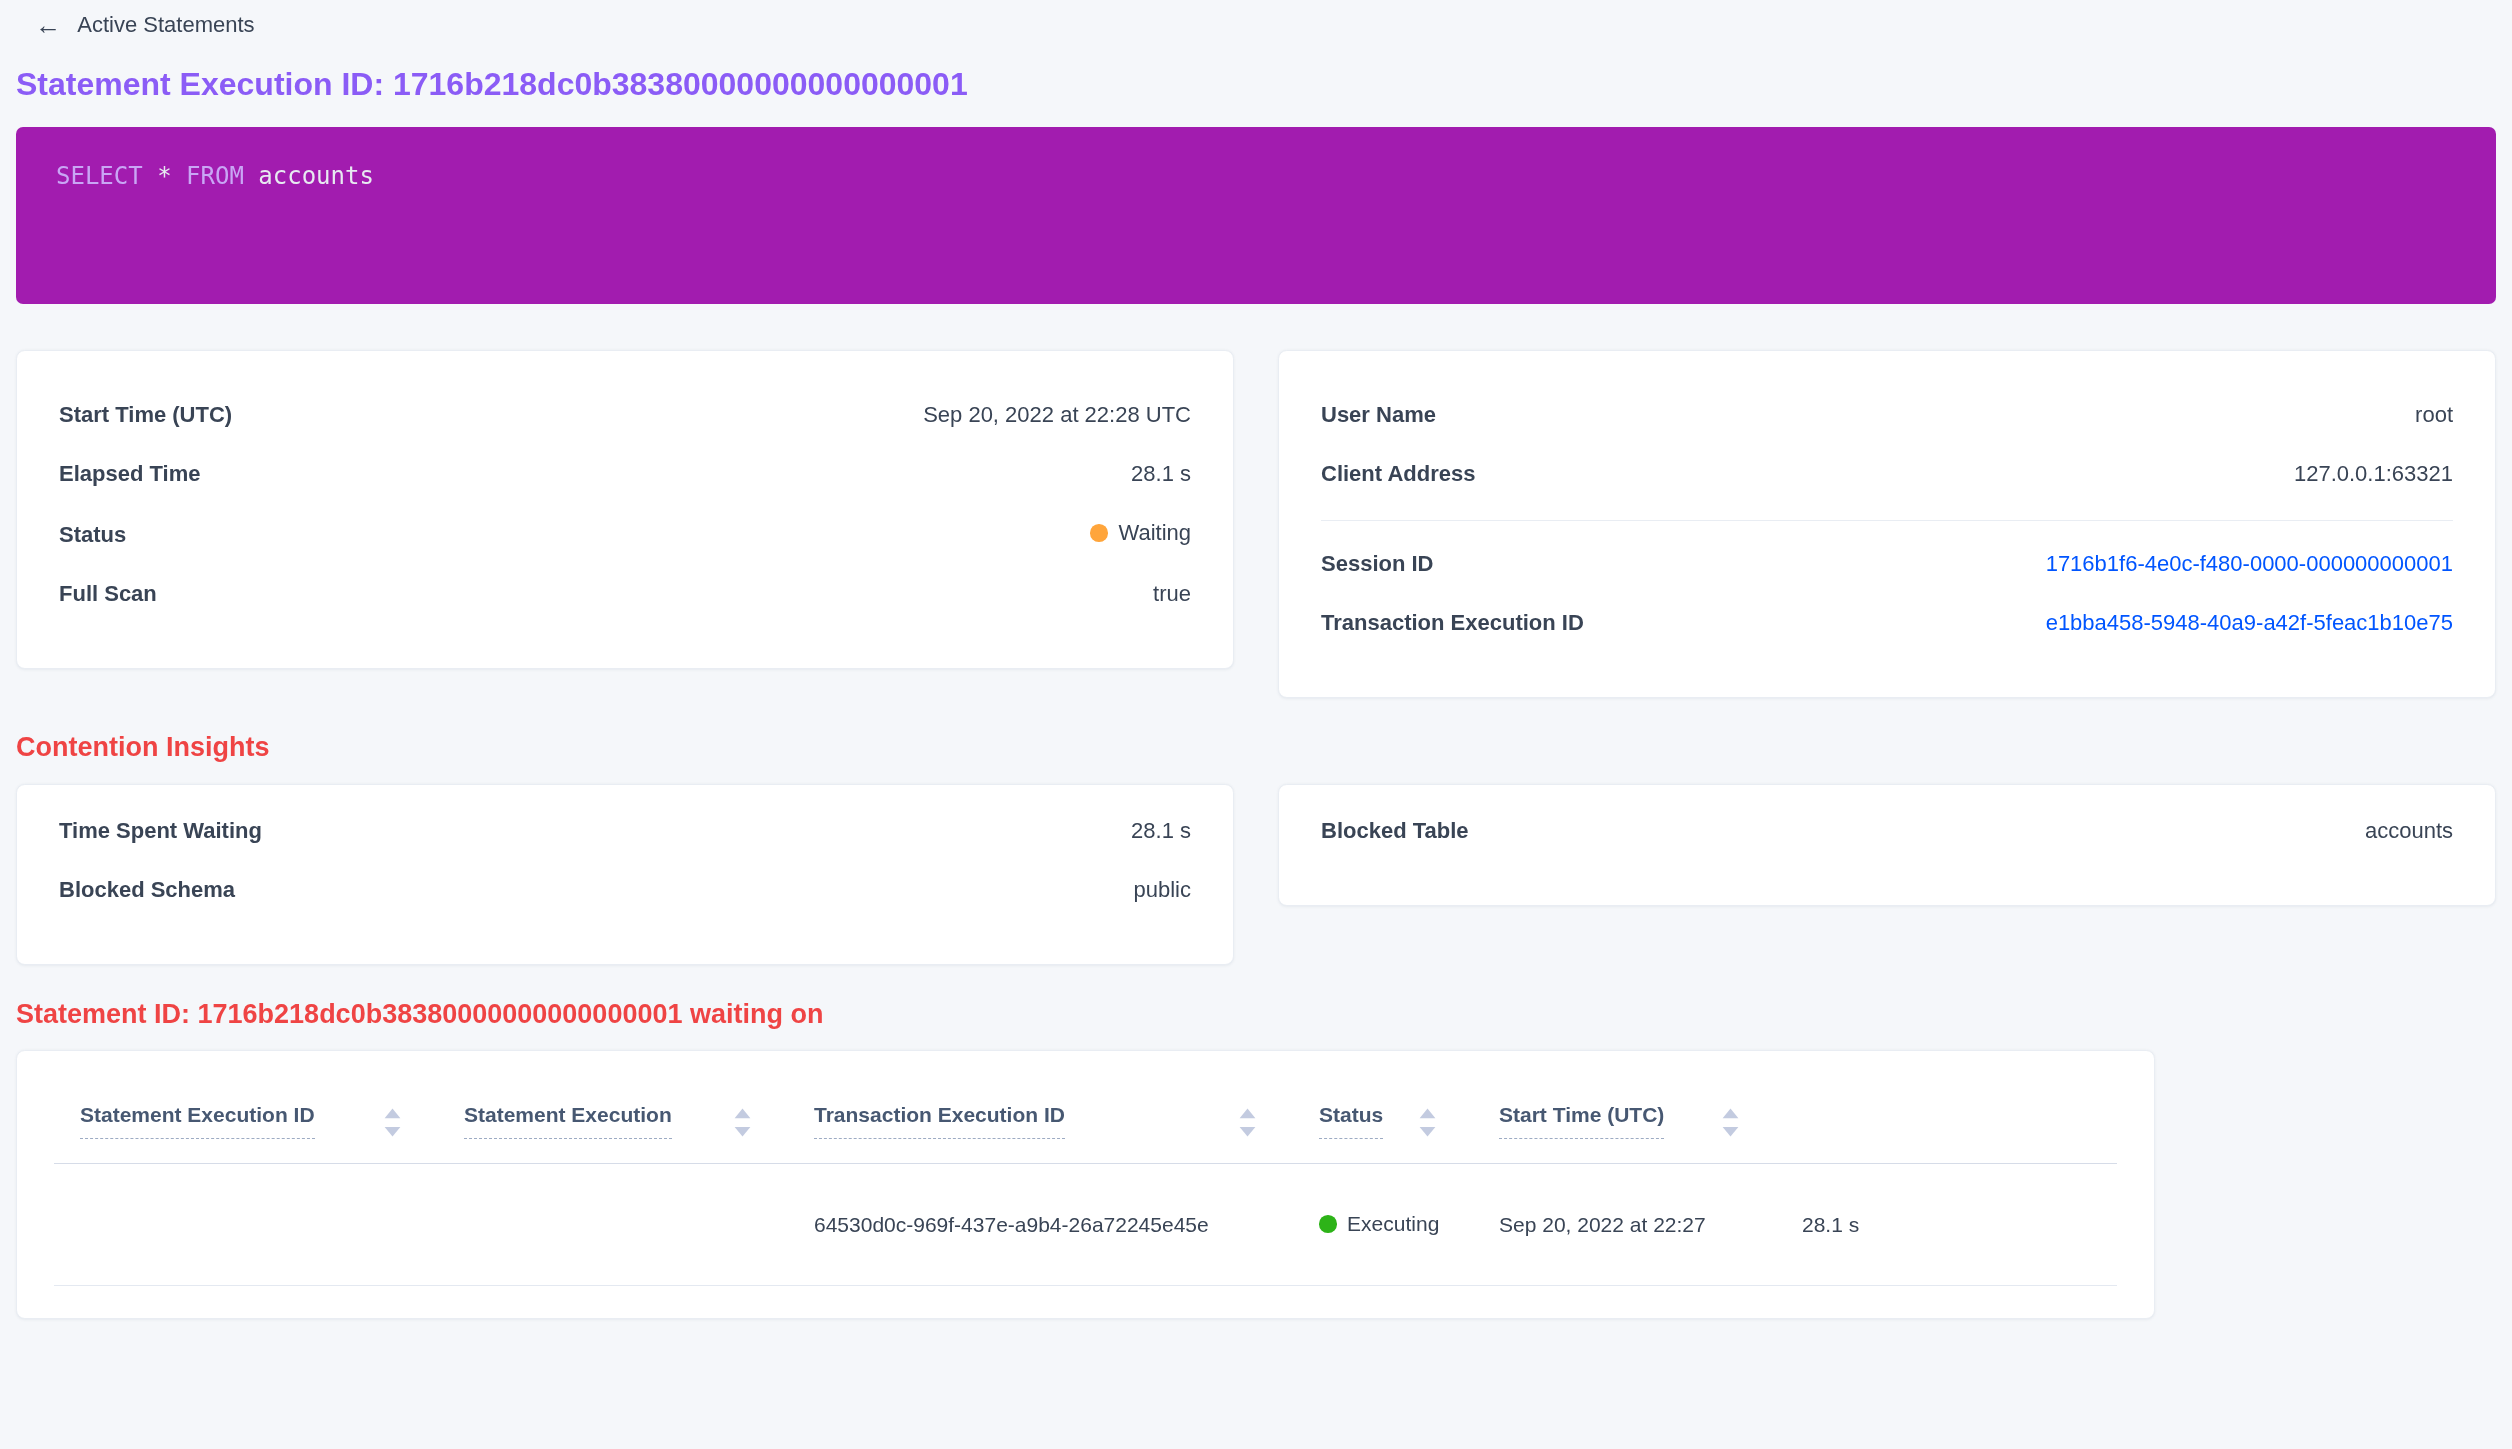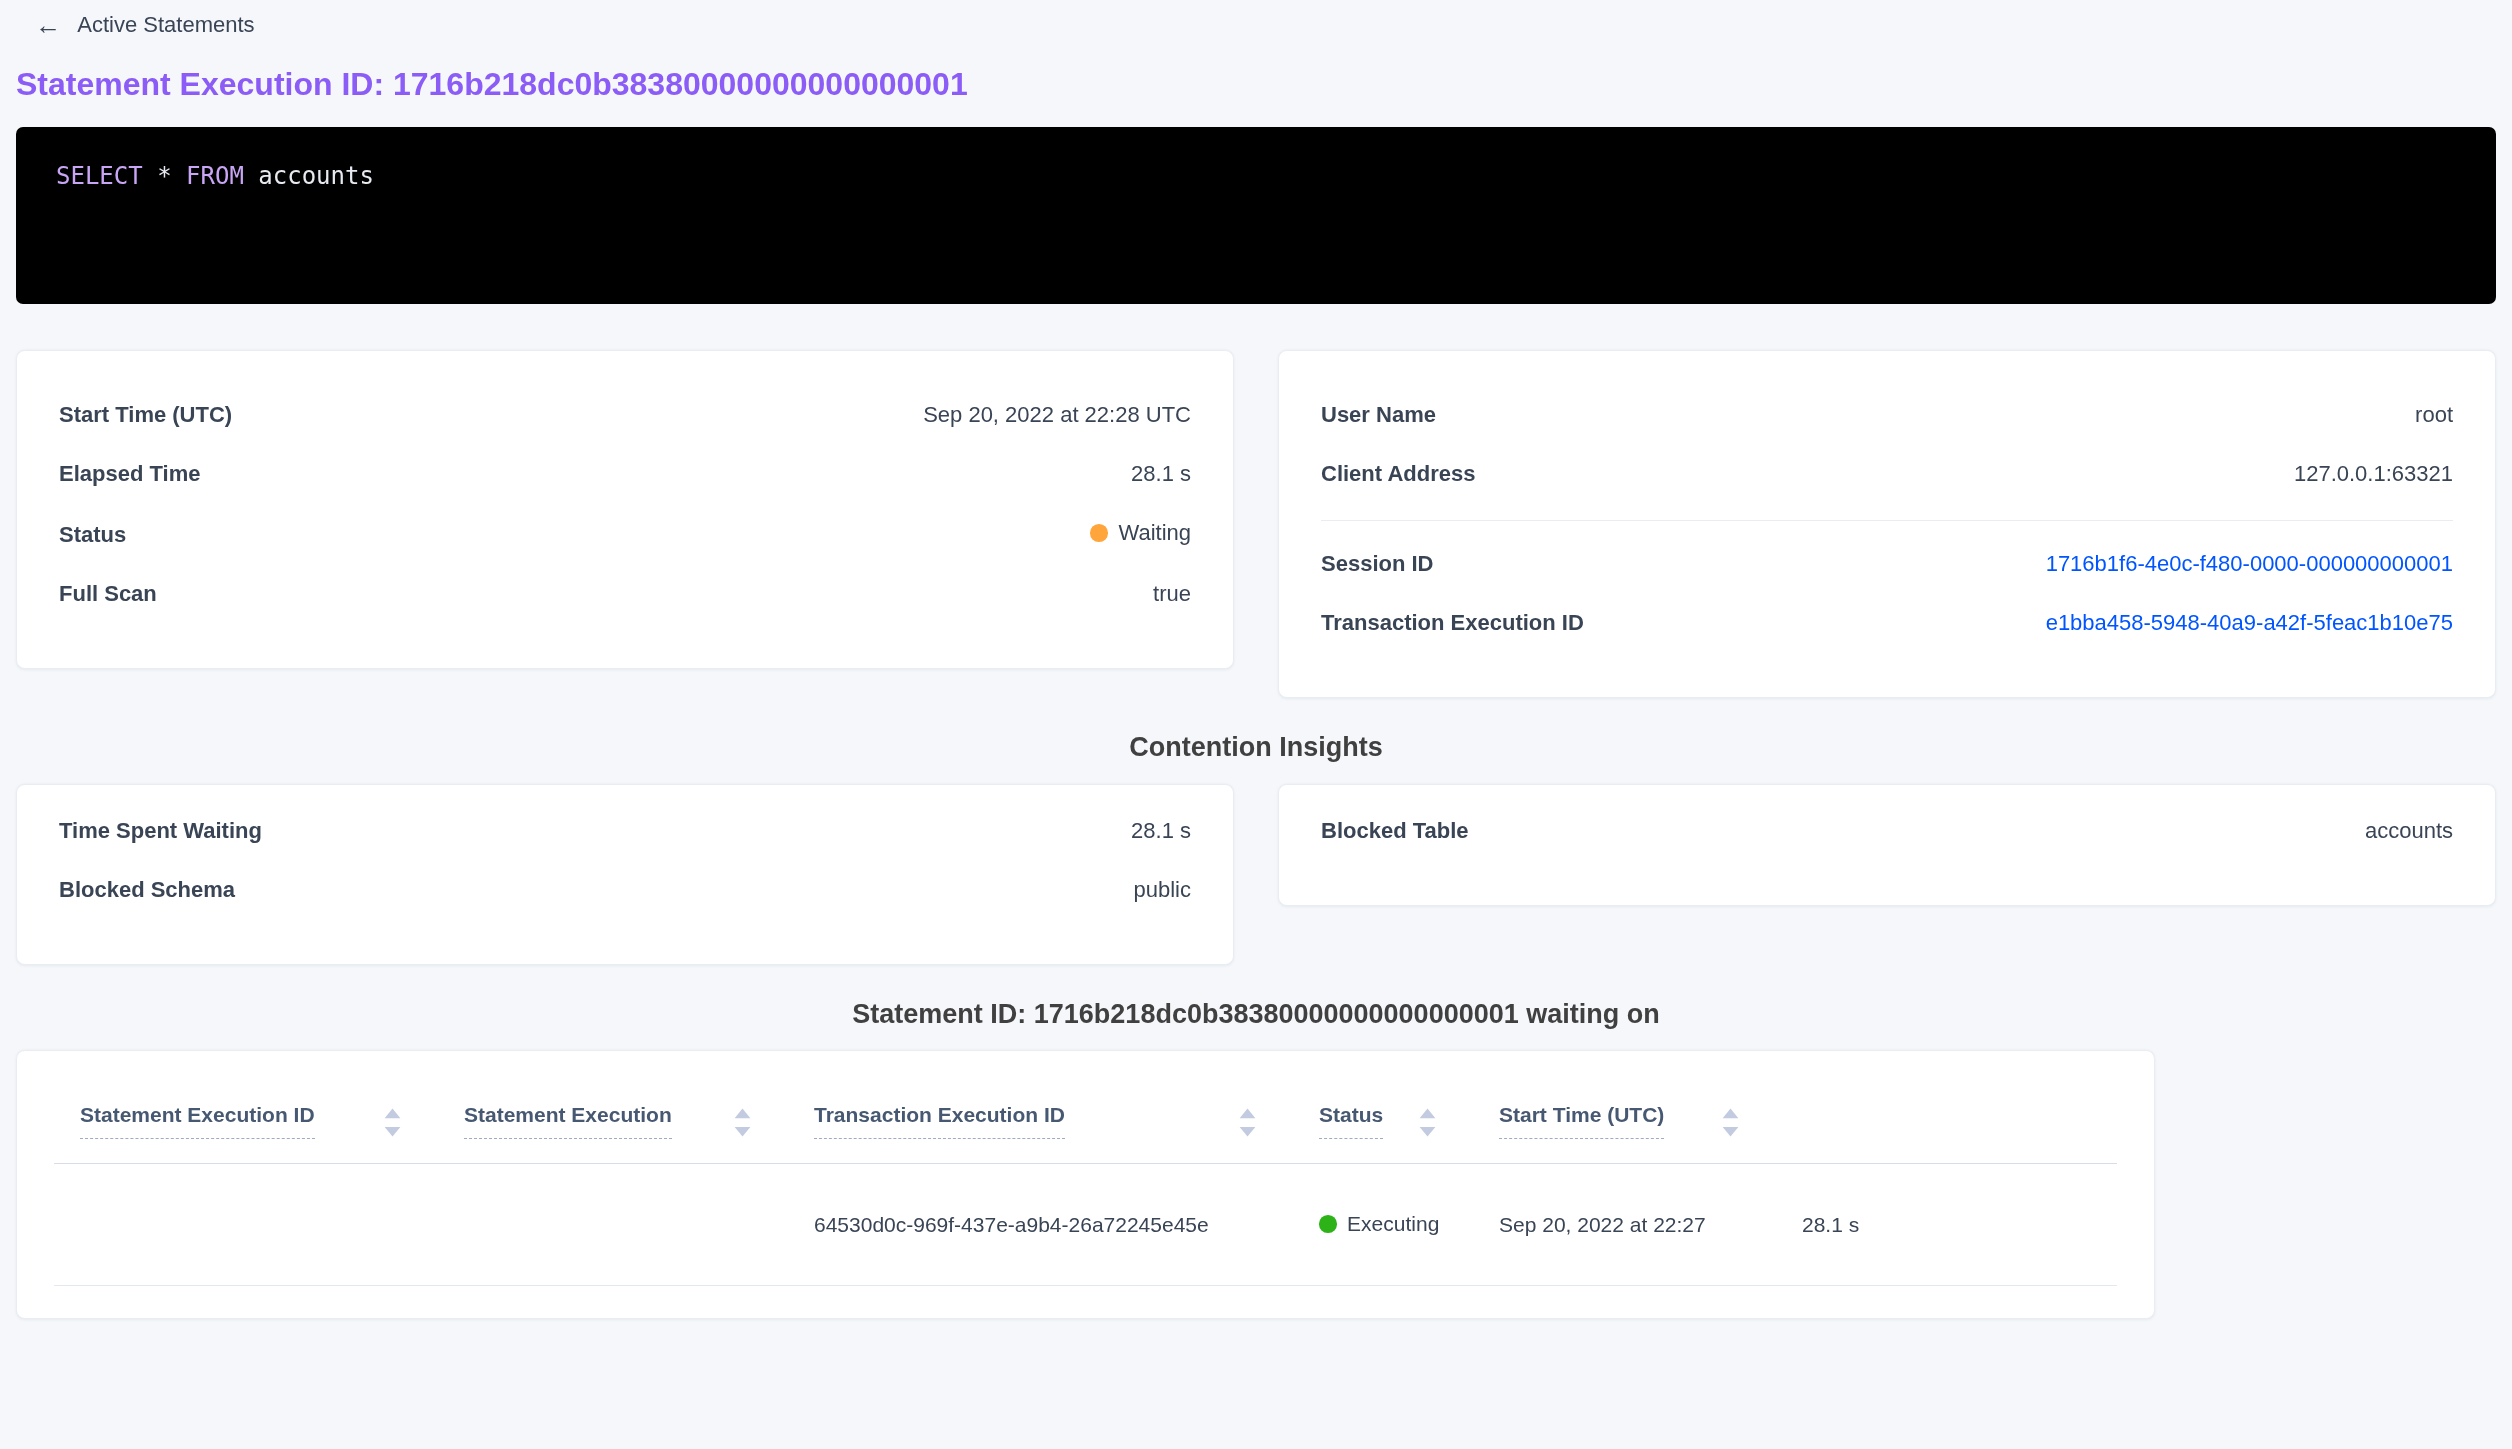--- a/index.html
+++ b/index.html
@@ -20,21 +20,21 @@
   .backlink .arrow { font-size: 26px; line-height: 26px; color: #394455; }
 
   
   .page-title {
     margin-top: 24.6px; font-size: 32px; font-weight: 700; color: #8b5cf6; line-height: 39px;
   }
 
   
   .sql-box {
     margin-top: 23px; height: 177px; border-radius: 7px;
-    background: #000000; padding: 35px 40px;
+    background: #a21caf; padding: 35px 40px;
   }
   .sql-line {
     font-family: "DejaVu Sans Mono", monospace;
     font-size: 24px; color: #e7eaf1; white-space: pre;
   }
   .sql-kw { color: #c9a6f5; }
 
   
   .cards-row { display: flex; gap: 44px; margin-top: 46px; align-items: flex-start; }
   .card {
@@ -52,21 +52,21 @@
   .kv-link { color: #0055ff; text-decoration: none; cursor: pointer; }
   .card-divider { border: 0; border-top: 1.8px solid #e9edf3; margin: 30px 0; }
 
   .status-value { display: inline-flex; align-items: center; gap: 10.5px; }
   .dot { width: 17.6px; height: 17.6px; border-radius: 50%; display: inline-block; }
   .dot--waiting { background: #ffa53b; }
   .dot--executing { background: #2db318; }
 
   
   .section-heading {
-    margin-top: 32px; font-size: 27px; font-weight: 700; color: #404040; line-height: 35px; text-align: center;
+    margin-top: 32px; font-size: 27px; font-weight: 700; color: #ef4444; line-height: 35px;
   }
   .cards-row-2 { margin-top: 19.3px; }
   .card-inner-slim { padding: 33px 42px 61px 42px; }
 
   
   .table-card {
     margin-top: 17.6px; width: 2139px; background: #ffffff;
     border: 0.9px solid #e9edf3; border-radius: 8.8px;
     box-shadow: 0 0.9px 2.6px rgba(67,90,111,0.08);
     padding: 28px 0 32px 0;

